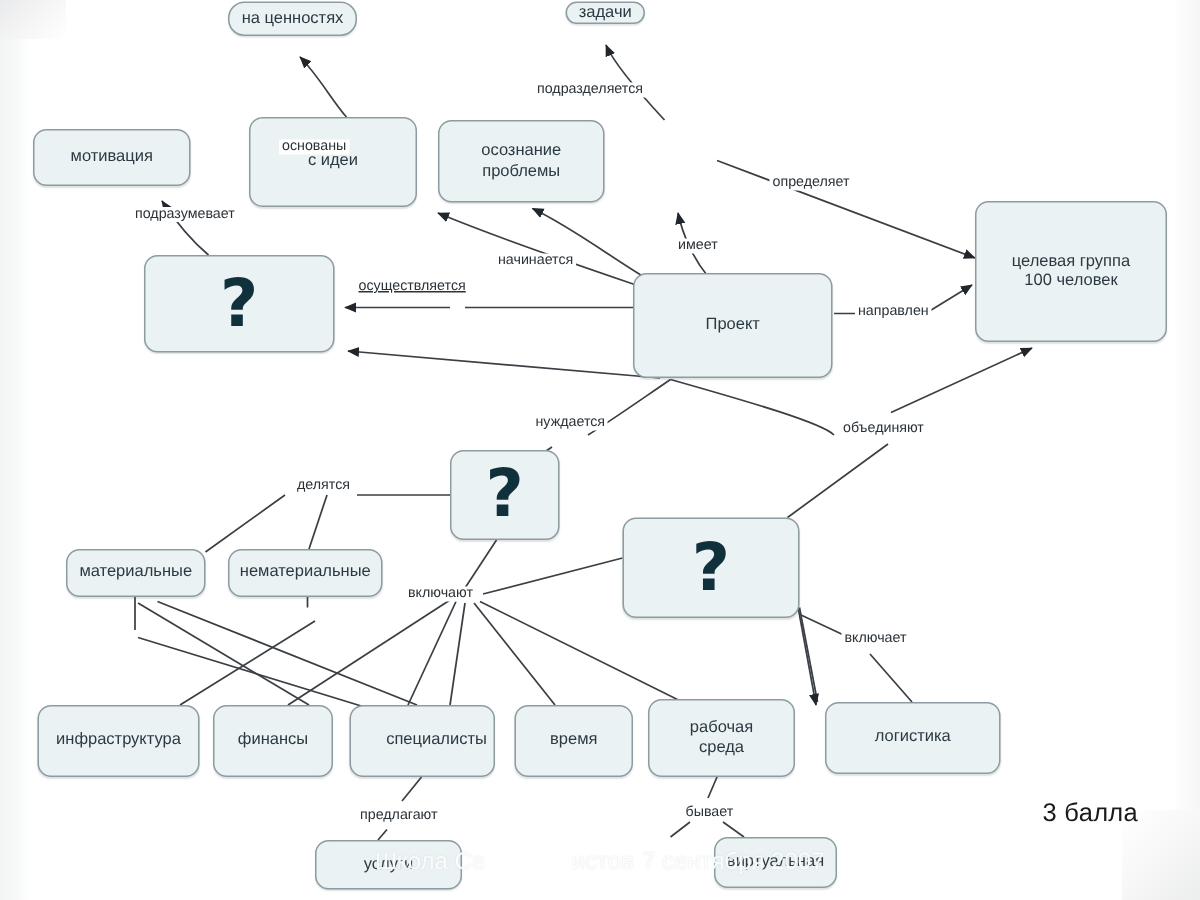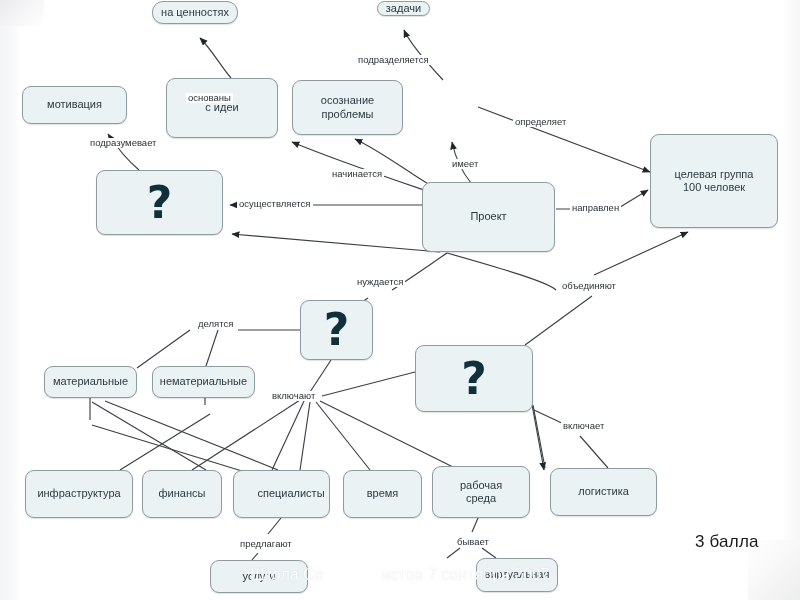--- a/index.html
+++ b/index.html
@@ -231,21 +231,21 @@
 
   <div class="node" style="left:343px;top:470px;width:79px;height:48px;">
     <span>время</span>
   </div>
 
   <div class="node" style="left:432px;top:466px;width:98px;height:52px;">
     <span style="white-space:pre-line;">рабочая
 среда</span>
   </div>
 
-  <div class="node" style="left:550px;top:468px;width:107px;height:48px;">
+  <div class="node" style="left:550px;top:468px;width:117px;height:48px;">
     <span>логистика</span>
   </div>
 
   <div class="node" style="left:210px;top:560px;width:98px;height:33px;">
     <span>услуги</span>
   </div>
 
 
   <div class="node" style="left:476px;top:558px;width:82px;height:34px;">
     <span>виртуальная</span>
@@ -265,21 +265,21 @@
   </div>
   <div class="elabel" style="left:450px;top:159px;">
     <span>имеет</span>
   </div>
   <div class="elabel" style="left:513px;top:117px;">
     <span>определяет</span>
   </div>
   <div class="elabel" style="left:570px;top:203px;">
     <span>направлен</span>
   </div>
-  <div class="elabel" style="left:237px;top:199px;">
+  <div class="elabel" style="left:237px;top:186px;text-decoration:underline;">
     <span>осуществляется</span>
   </div>
   <div class="elabel" style="left:355px;top:277px;">
     <span>нуждается</span>
   </div>
   <div class="elabel" style="left:196px;top:319px;">
     <span>делятся</span>
   </div>
   <div class="elabel" style="left:270px;top:391px;">
     <span>включают</span>

